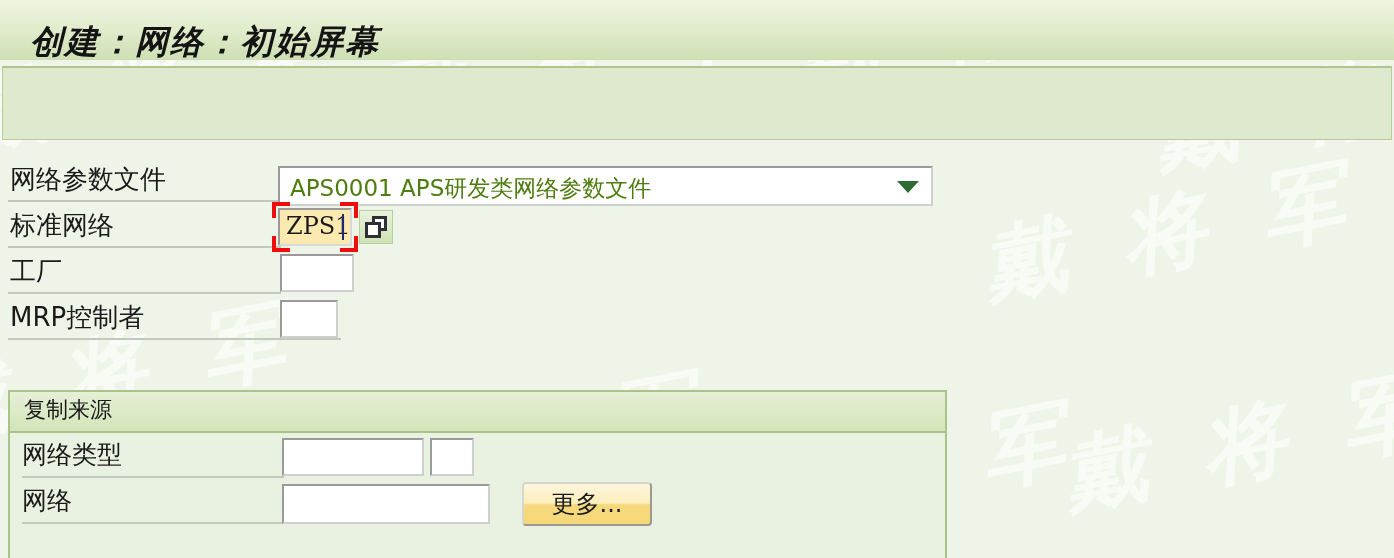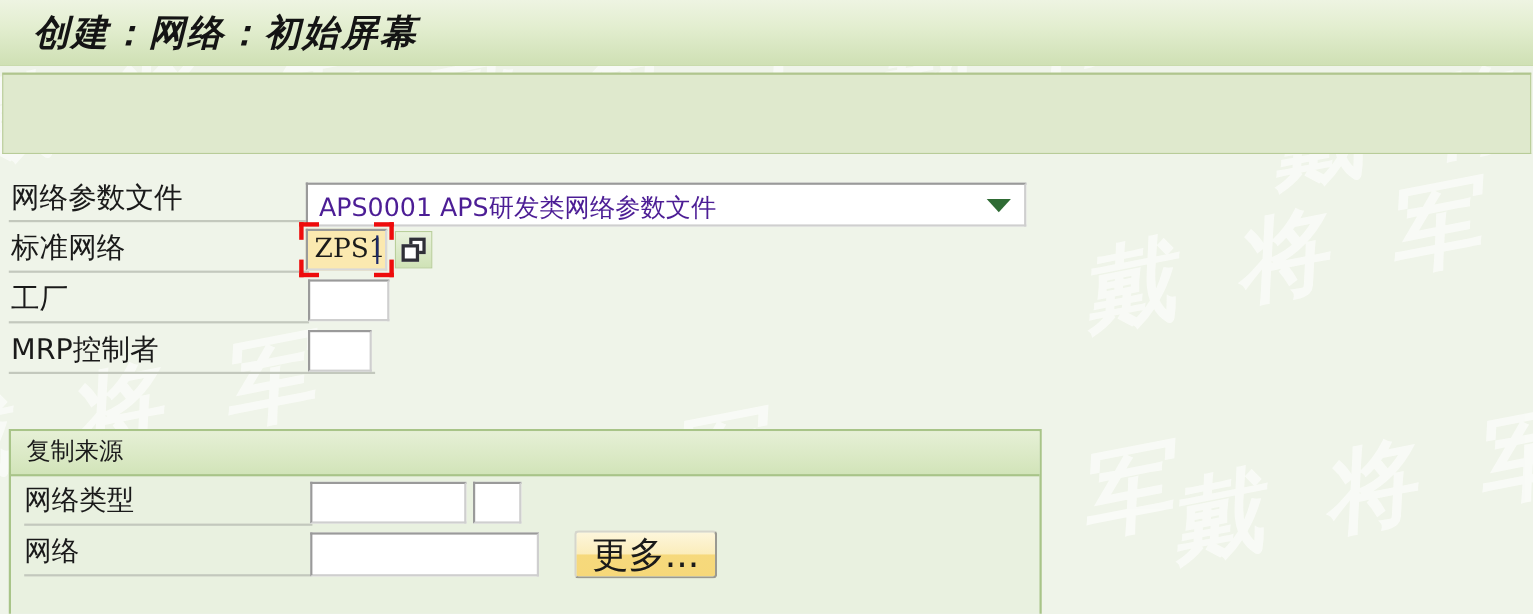--- a/index.html
+++ b/index.html
@@ -42,21 +42,21 @@
     position: absolute;
     left: 0; top: 0;
     width: 1394px;
     height: 60px;
     background: linear-gradient(to bottom, #eef4e2 0%, #e3eed0 40%, #cfe0b4 99%, #b7cc96 100%);
     z-index: 2;
   }
   #titlebar .title-text {
     position: absolute;
     left: 30px;
-    top: 8px;
+    top: 20px;
     font-family: Liberation Serif, serif;
     font-style: italic;
     font-weight: bold;
     font-size: 33px;
     color: #141414;
     letter-spacing: 2px;
     white-space: nowrap;
   }
 
   
@@ -128,21 +128,21 @@
     border-left: 2px solid #9a9a9a;
     border-right: 2px solid #cfcfcf;
     border-bottom: 2px solid #cfcfcf;
     box-sizing: border-box;
   }
   .sap-dropdown .dd-text {
     position: absolute;
     left: 10px;
     top: 5px;
     font-size: 23px;
-    color: #4c1d95;
+    color: #4d7c0f;
     white-space: nowrap;
     font-family: "DejaVu Sans", "Liberation Sans", sans-serif;
   }
   .dd-arrow {
     position: absolute;
     right: 12px;
     top: 50%;
     margin-top: -5px;
     width: 0; height: 0;
     border-left: 11px solid transparent;
@@ -244,21 +244,21 @@
   .sap-button {
     position: absolute;
     background: linear-gradient(to bottom, #fdf6dc 0%, #fbedbc 48%, #f6d97c 52%, #f6d87a 100%);
     border-top: 2px solid #d6d6cc;
     border-left: 2px solid #d6d6cc;
     border-right: 2px solid #9a9a92;
     border-bottom: 2px solid #9a9a92;
     border-radius: 4px;
     box-sizing: border-box;
     text-align: center;
-    font-size: 33px;
+    font-size: 24px;
     color: #1a1a1a;
     white-space: nowrap;
     font-family: "DejaVu Sans", "Liberation Sans", sans-serif;
     cursor: pointer;
   }
 </style>
 </head>
 <body>
 
 <div id="watermark">

